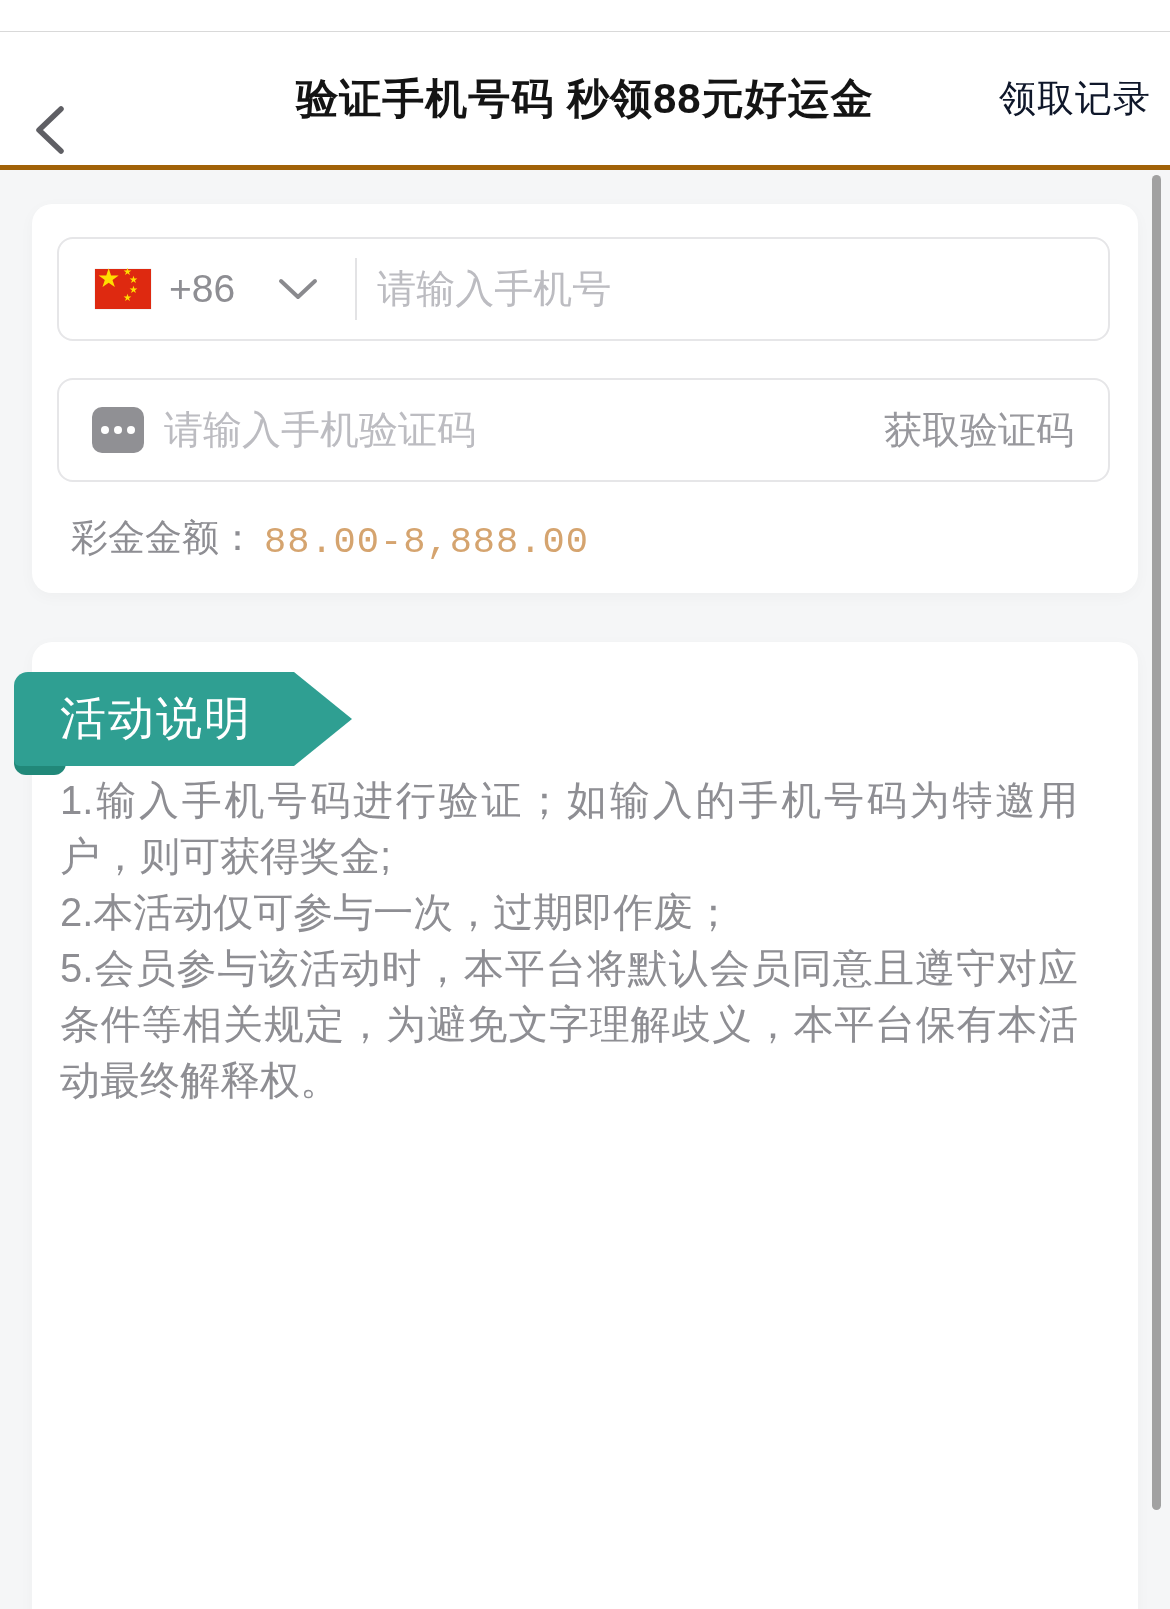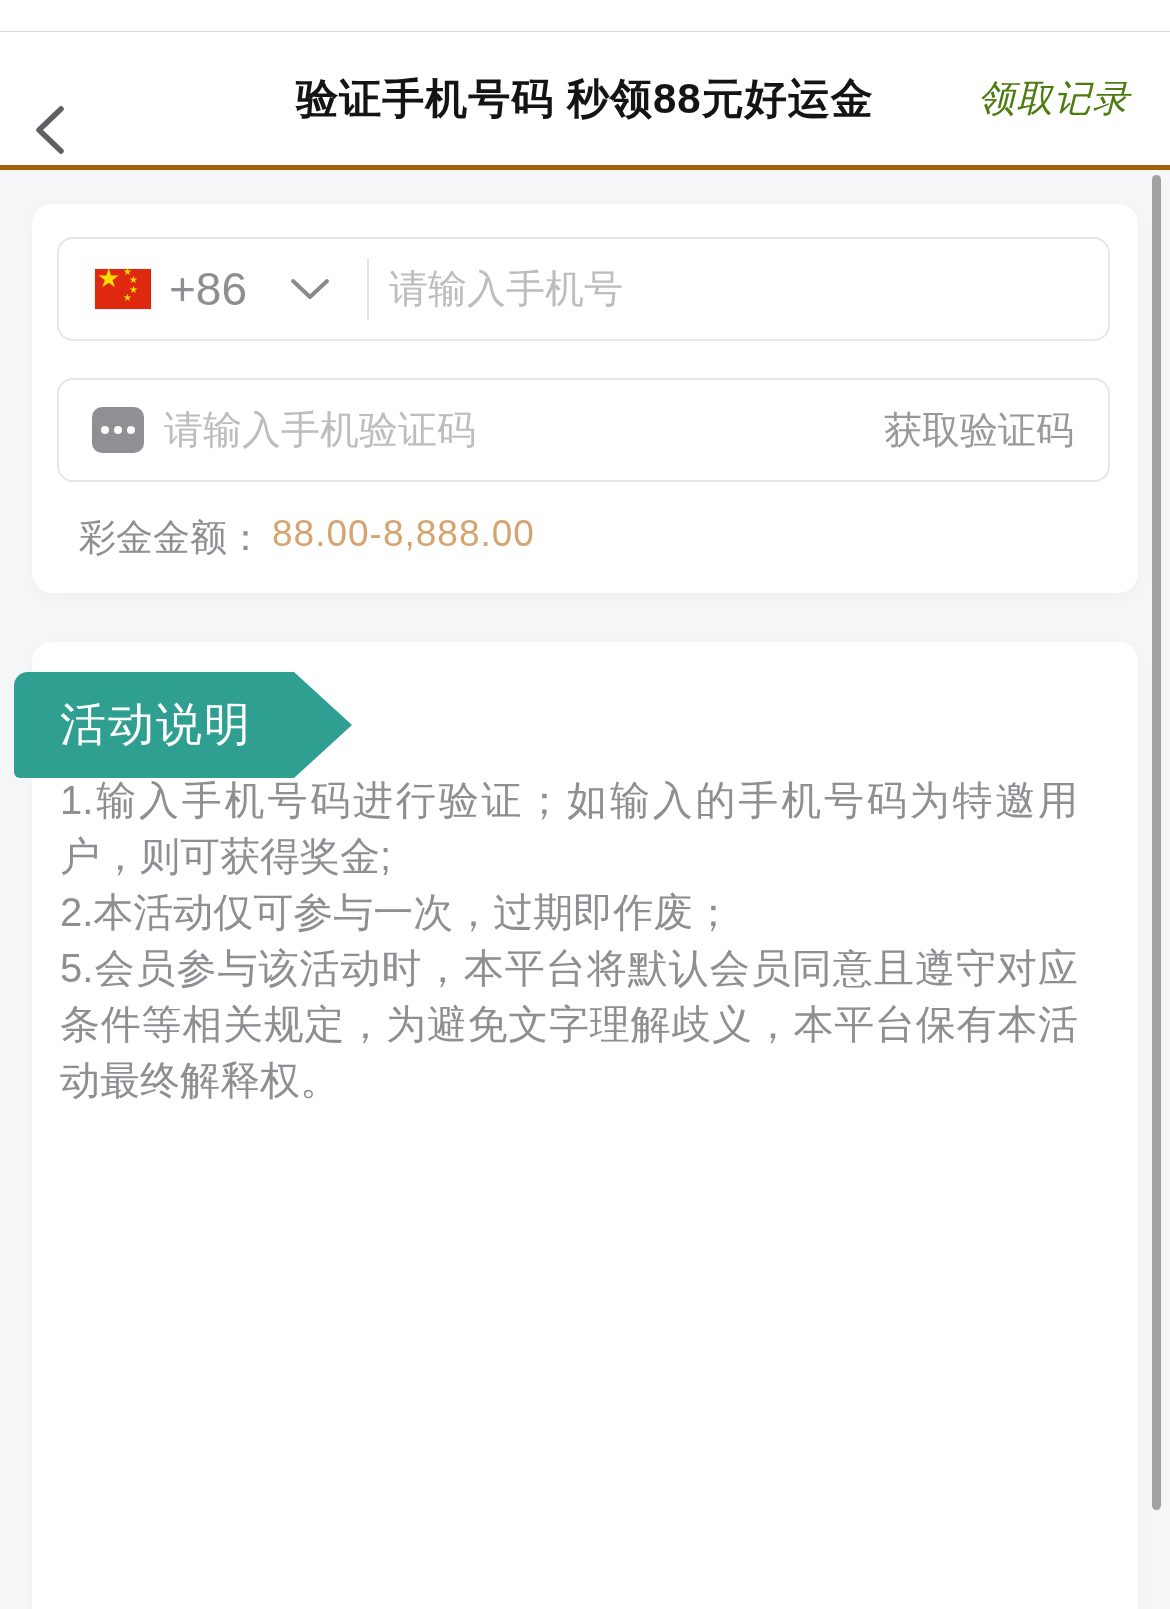--- a/index.html
+++ b/index.html
@@ -11,22 +11,22 @@
   }
   
   .status-strip{height:31px;background:#ffffff;border-bottom:1px solid #d9d9d9;}
   .header{
     height:133px;background:#ffffff;position:relative;
     display:flex;align-items:center;justify-content:center;
     border-bottom:5px solid #a16207;
   }
   .back-btn{position:absolute;left:33px;top:72px;width:40px;height:52px;display:flex;align-items:center;}
   .page-title{font-size:42px;font-weight:600;color:#141414;letter-spacing:1px;}
-  .history-link{position:absolute;right:40px;top:50%;transform:translateY(-50%);
-    font-size:37px;color:#4d7c0f;letter-spacing:1px;font-style:italic;}
+  .history-link{position:absolute;right:19px;top:50%;transform:translateY(-50%);
+    font-size:37px;color:#0f172a;letter-spacing:1px;}
   
   .card{
     background:#ffffff;border-radius:20px;margin:0 32px;
     box-shadow:0 4px 16px rgba(0,0,0,0.03);
   }
   .card.form-card{margin-top:34px;padding:33px 28px 30px 25px;}
   
   .input-row{
     height:104px;border:2px solid #e6e6e8;border-radius:16px;
     display:flex;align-items:center;background:#ffffff;box-sizing:border-box;
@@ -34,47 +34,47 @@
   .input-row + .input-row{margin-top:37px;}
   .flag{
     width:56px;height:40px;background:#de2910;position:relative;flex:0 0 auto;
     margin-left:36px;box-shadow:0 0 1px rgba(0,0,0,0.25);
   }
   .flag .big-star{position:absolute;left:2px;top:-4px;color:#ffde00;font-size:26px;line-height:26px;}
   .flag .s1{position:absolute;left:28px;top:-2px;color:#ffde00;font-size:10px;line-height:10px;}
   .flag .s2{position:absolute;left:34px;top:6px;color:#ffde00;font-size:10px;line-height:10px;}
   .flag .s3{position:absolute;left:34px;top:16px;color:#ffde00;font-size:10px;line-height:10px;}
   .flag .s4{position:absolute;left:28px;top:24px;color:#ffde00;font-size:10px;line-height:10px;}
-  .dial-code{font-size:46px;color:#8e8e93;margin-left:18px;}
+  .dial-code{font-size:39px;color:#8e8e93;margin-left:18px;}
   .chevron-down{margin-left:42px;display:flex;align-items:center;}
   .vseparator{width:2px;height:62px;background:#e3e3e5;margin-left:36px;flex:0 0 auto;}
   .phone-input,.code-input{
     border:none;outline:none;background:transparent;flex:1 1 auto;
     font-size:39px;color:#404040;margin-left:18px;min-width:0;
     font-family:"Liberation Sans","DejaVu Sans",sans-serif;
   }
   .phone-input::placeholder,.code-input::placeholder{color:#bcbcc1;}
   .code-icon{
     width:52px;height:46px;background:#909094;border-radius:10px;
     margin-left:33px;flex:0 0 auto;display:flex;align-items:center;justify-content:center;gap:5px;
   }
   .code-icon i{width:8px;height:8px;border-radius:50%;background:#ffffff;display:block;}
   .get-code{font-size:38px;color:#98989d;margin-right:34px;flex:0 0 auto;cursor:pointer;margin-left:47px;}
   
-  .amount-line{margin:31px 0 0 22px;font-size:37px;display:flex;align-items:flex-start;}
+  .amount-line{margin:31px 0 0 14px;font-size:37px;display:flex;align-items:flex-end;font-family:Liberation Mono, monospace;}
   .amount-label{color:#8e8e93;}
   .amount-value{color:#d5a46f;margin-left:8px;letter-spacing:1px;}
   
   .rules-card{margin-top:49px;position:relative;min-height:1100px;padding:130px 60px 80px 28px;box-sizing:border-box;}
   .ribbon-fold{
     position:absolute;left:-18px;top:70px;width:52px;height:63px;
     background:#218879;border-radius:0 0 12px 12px;z-index:0;
   }
   .ribbon{
-    position:absolute;left:-18px;top:30px;height:106px;z-index:1;
+    position:absolute;left:-18px;top:30px;height:94px;z-index:1;
     background:#2f9f92;color:#ffffff;font-size:46px;letter-spacing:2px;
     display:flex;align-items:center;padding:0 100px 0 46px;
     border-radius:14px 0 0 6px;
     clip-path:polygon(0 0,calc(100% - 58px) 0,100% 50%,calc(100% - 58px) 100%,0 100%);
   }
   .rule-line{font-size:40px;line-height:56px;color:#8e8e93;text-align:justify;}
   
   .scrollbar-thumb{
     position:absolute;right:9px;top:175px;width:9px;height:1335px;
     background:#a1a1a1;border-radius:5px;

